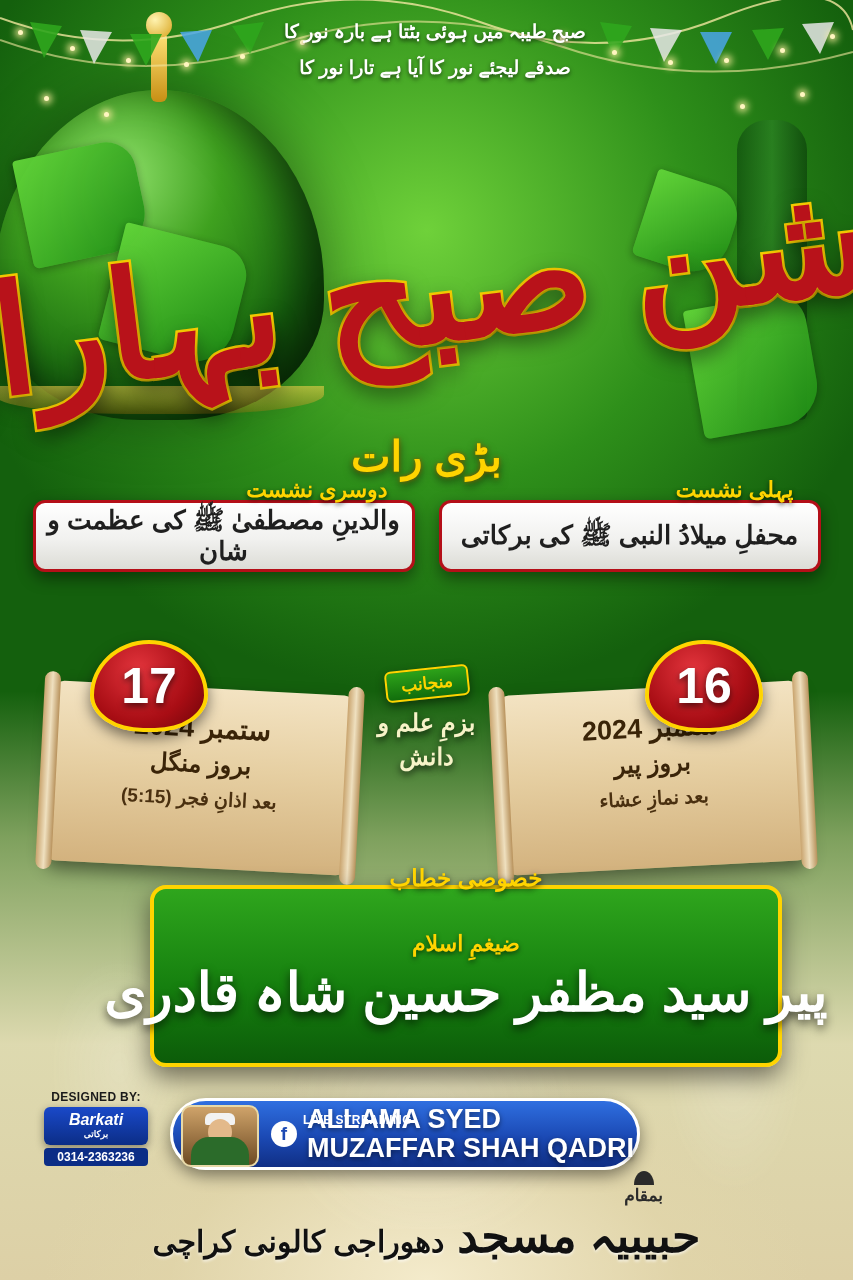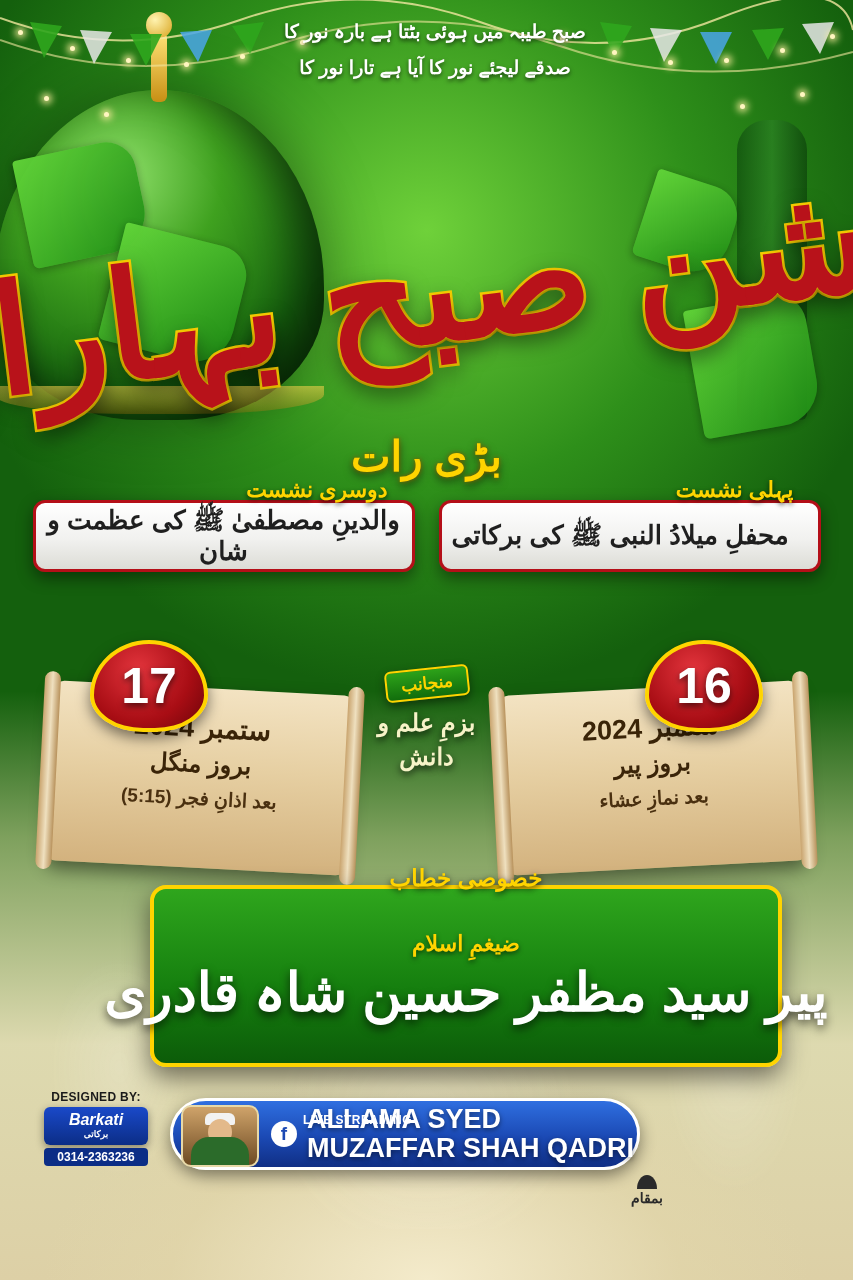--- a/index.html
+++ b/index.html
@@ -117,21 +117,21 @@
   .sessions {
     position: absolute; left: 28px; right: 28px; top: 500px;
     display: flex; flex-direction: row-reverse; gap: 24px; justify-content: center;
   }
   .session {
     position: relative; width: 382px; height: 72px;
     background: linear-gradient(180deg, #ffffff 0%, #f1f1ef 55%, #dcdcd6 100%);
     border: 3px solid #b40f18;
     border-radius: 12px;
     box-shadow: 0 6px 16px rgba(0,0,0,.45);
-    display: flex; align-items: center; justify-content: flex-start;
+    display: flex; align-items: center; justify-content: center;
   }
   .session-label {
     position: absolute; top: -26px; right: 24px;
     direction: rtl; color: #ffd400; font-size: 22px; font-weight: bold;
     text-shadow: 0 2px 5px rgba(0,0,0,.75);
   }
   .session-text {
     direction: rtl; color: #1f1f1f; font-size: 26px; font-weight: bold;
     text-align: center; line-height: 1.2; padding: 0 10px;
   }
@@ -274,21 +274,21 @@
   }
   
   .venue {
     position: absolute; left: 0; right: 0; bottom: 18px; text-align: center;
     direction: rtl; color: #111111; font-size: 46px; font-weight: bold;
     line-height: 1.1; text-shadow: 0 2px 3px rgba(255,255,255,.6);
   }
   .venue small { font-size: 30px; }
   .venue-crest {
     position: absolute; right: 190px; bottom: 74px;
-    direction: rtl; color: #2a2a2a; font-size: 14px; font-weight: bold;
+    direction: rtl; color: #2a2a2a; font-size: 17px; font-weight: bold;
     line-height: 1.1; text-align: right;
   }
   .venue-crest .dome-mini {
     width: 20px; height: 14px; margin: 0 auto 2px;
     border-radius: 50% 50% 0 0 / 100% 100% 0 0;
     background: #2a2a2a;
   }
 </style>
 </head>
 <body>
@@ -419,14 +419,18 @@
     <div class="live-name">
       <div>ALLAMA SYED</div>
       <div>MUZAFFAR SHAH QADRI</div>
     </div>
   </div>
 
   <div class="venue-crest">
     <div class="dome-mini"></div>
     <span>بمقام</span>
   </div>
+  <div class="venue">
+    <span>حبیبیہ مسجد</span>
+    <small>دھوراجی کالونی کراچی</small>
+  </div>
 
 </div>
 
 </body></html>

